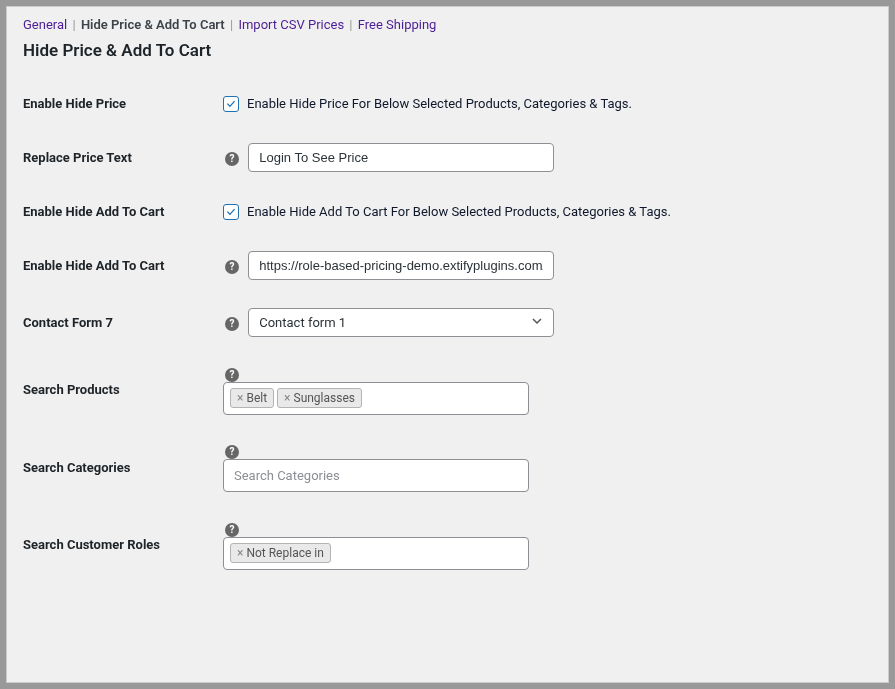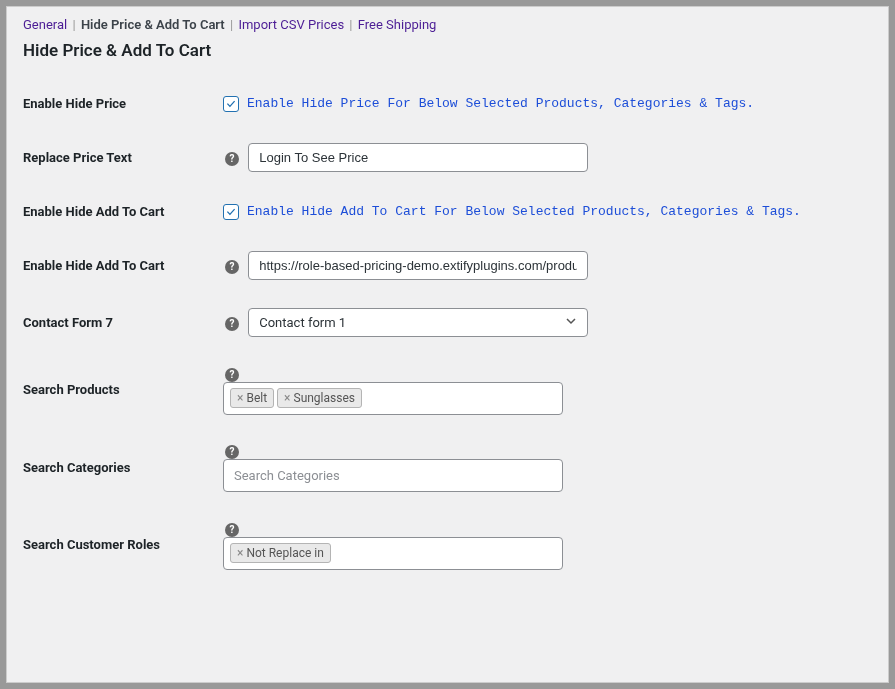--- a/index.html
+++ b/index.html
@@ -75,21 +75,21 @@
       font-weight: bold;
       text-align: center;
       line-height: 14px;
       cursor: help;
     }
     input[type="text"], .select, .tagbox {
       border: 1px solid #8c8f94;
       border-radius: 4px;
       padding: 6px 10px;
       font-size: 13px;
-      width: 340px;
+      width: 306px;
       background: #fff;
       color: #2c3338;
       vertical-align: middle;
     }
     input[type="text"]::placeholder {
       color: #8c8f94;
     }
     .select {
       display: inline-flex;
       justify-content: space-between;
@@ -117,22 +117,21 @@
       flex-shrink: 0;
     }
     .cbx.checked::after {
       content: "✓";
       color: #2271b1;
       font-size: 12px;
       font-weight: bold;
       line-height: 1;
     }
     .cbx-label {
-      color: #1d4ed8;
-      font-family: Liberation Mono, monospace;
+      color: #0f172a;
     }
     .tagbox {
       min-height: 33px;
       padding: 4px 6px;
       display: flex;
       flex-wrap: wrap;
       align-items: center;
       gap: 3px;
     }
     .tag {

